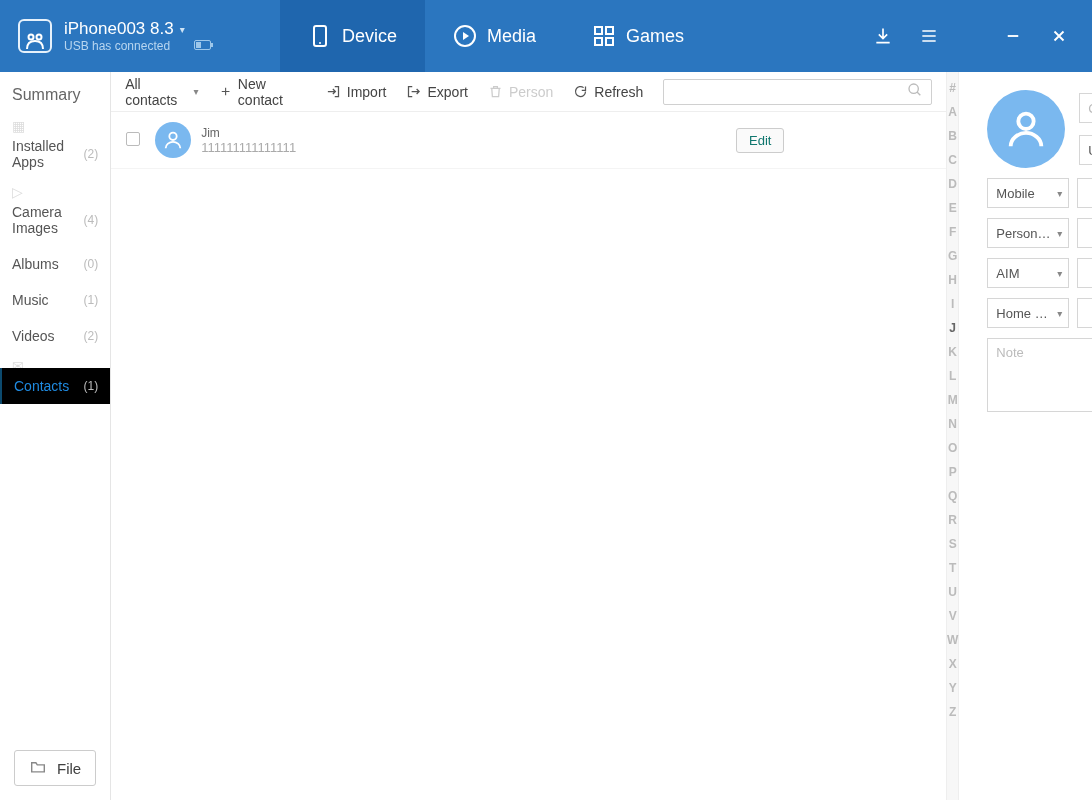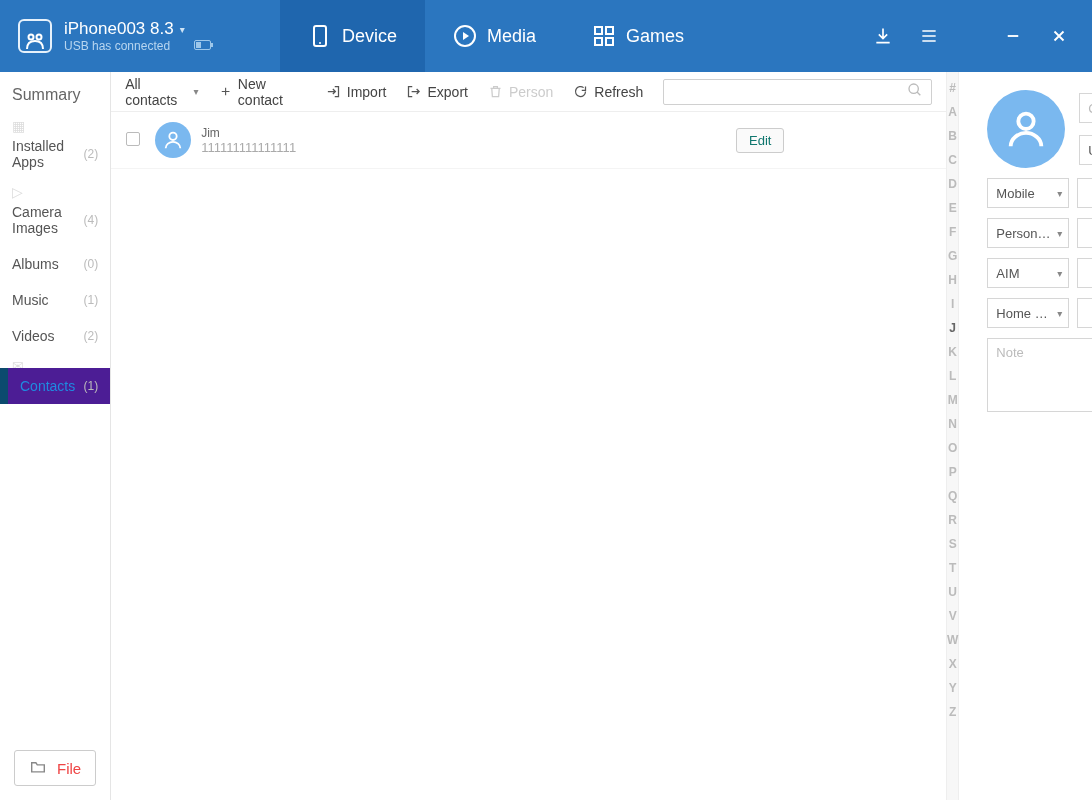--- a/index.html
+++ b/index.html
@@ -17,25 +17,25 @@
 .nav-item.active { background: #1f66ae; }
 .nav-icn { width: 24px; height: 24px; display:inline-flex; align-items:center; justify-content:center; }
 .topbar-right { margin-left: auto; display: flex; align-items: center; gap: 20px; padding-right: 20px; }
 .tb-btn { width: 26px; height: 26px; display:flex; align-items:center; justify-content:center; cursor:pointer; color:#fff; }
 
 
 .main { display: flex; height: calc(800px - 72px); }
 .sidebar { width: 162px; border-right: 1px solid #e5e5e5; display:flex; flex-direction:column; }
 .side-item { padding: 10px 12px; display:flex; justify-content:space-between; align-items:center; color:#555; cursor:pointer; font-size:14px;}
 .side-item.head { font-size: 16px; color:#666; padding-top:14px; cursor:default;}
-.side-item.active { background:#4c1d95; color:#1f8ae0; border-left:8px solid #0c4a6e; }
+.side-item.active { background:#000000; color:#1f8ae0; border-left:2px solid #0c4a6e; }
 .side-count { color:#bbb; font-size:12px;}
 .side-subicon { height:14px; padding:4px 12px 8px 12px; color:#ddd; }
 .side-spacer { flex:1; }
-.file-btn { margin:14px; height:36px; border:1px solid #ccc; border-radius:3px; display:flex; align-items:center; gap:10px; padding:0 14px; font-size:15px; color:#ef4444; cursor:pointer; background:#fff;}
+.file-btn { margin:14px; height:36px; border:1px solid #ccc; border-radius:3px; display:flex; align-items:center; gap:10px; padding:0 14px; font-size:15px; color:#404040; cursor:pointer; background:#fff;}
 
 
 .center { flex:1; display:flex; flex-direction:column; border-right:1px solid #eee;}
 .toolbar { height:40px; border-bottom:1px solid #eee; display:flex; align-items:center; gap:20px; padding:0 14px; font-size:14px; color:#444;}
 .tool { display:flex; align-items:center; gap:6px; cursor:pointer;}
 .tool.disabled { color:#ccc; cursor:default;}
 .tool svg { width:15px; height:15px; }
 .search { margin-left:auto; width:300px; height:26px; border:1px solid #d0d0d0; border-radius:2px; display:flex; align-items:center; padding:0 8px; background:#fff;}
 .search input { flex:1; border:none; outline:none; font-size:13px; }
 .thead { height:38px; border-bottom:1px solid #eee; display:flex; align-items:center; color:#777; font-size:14px;}

